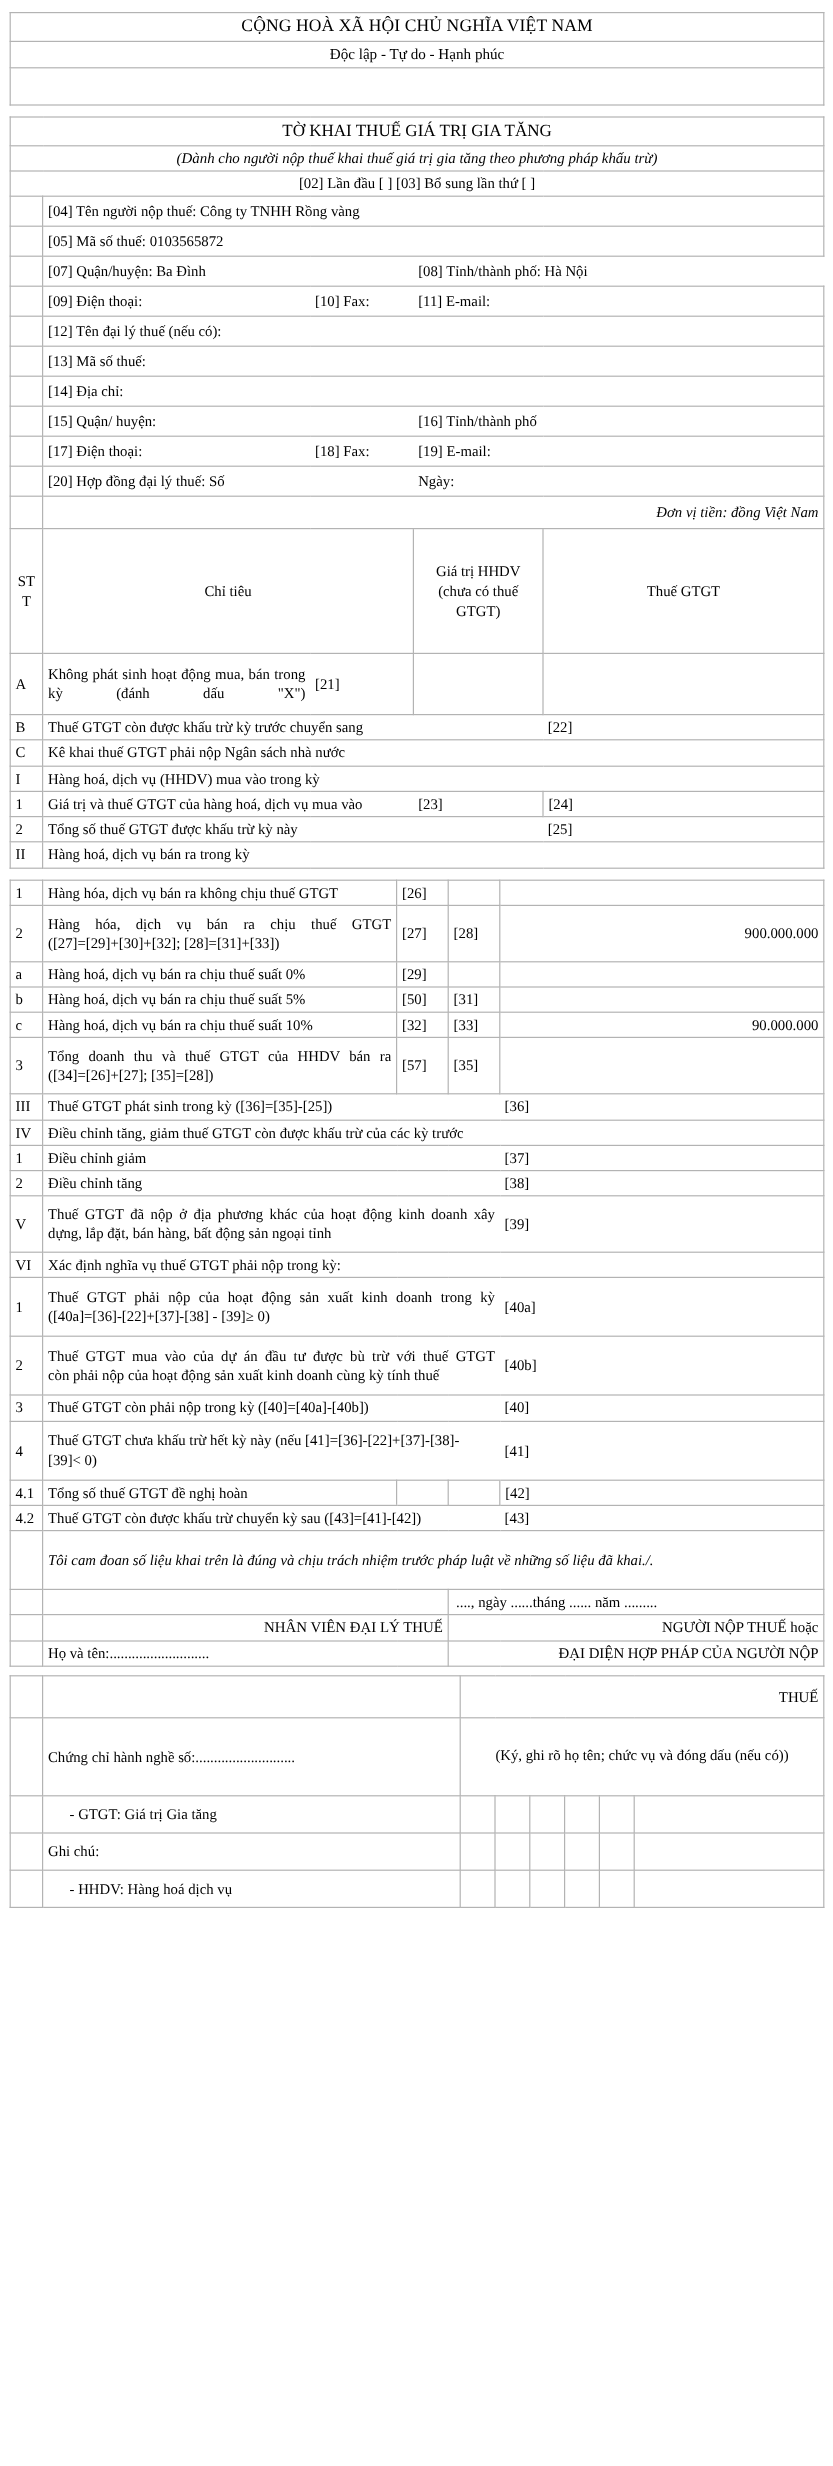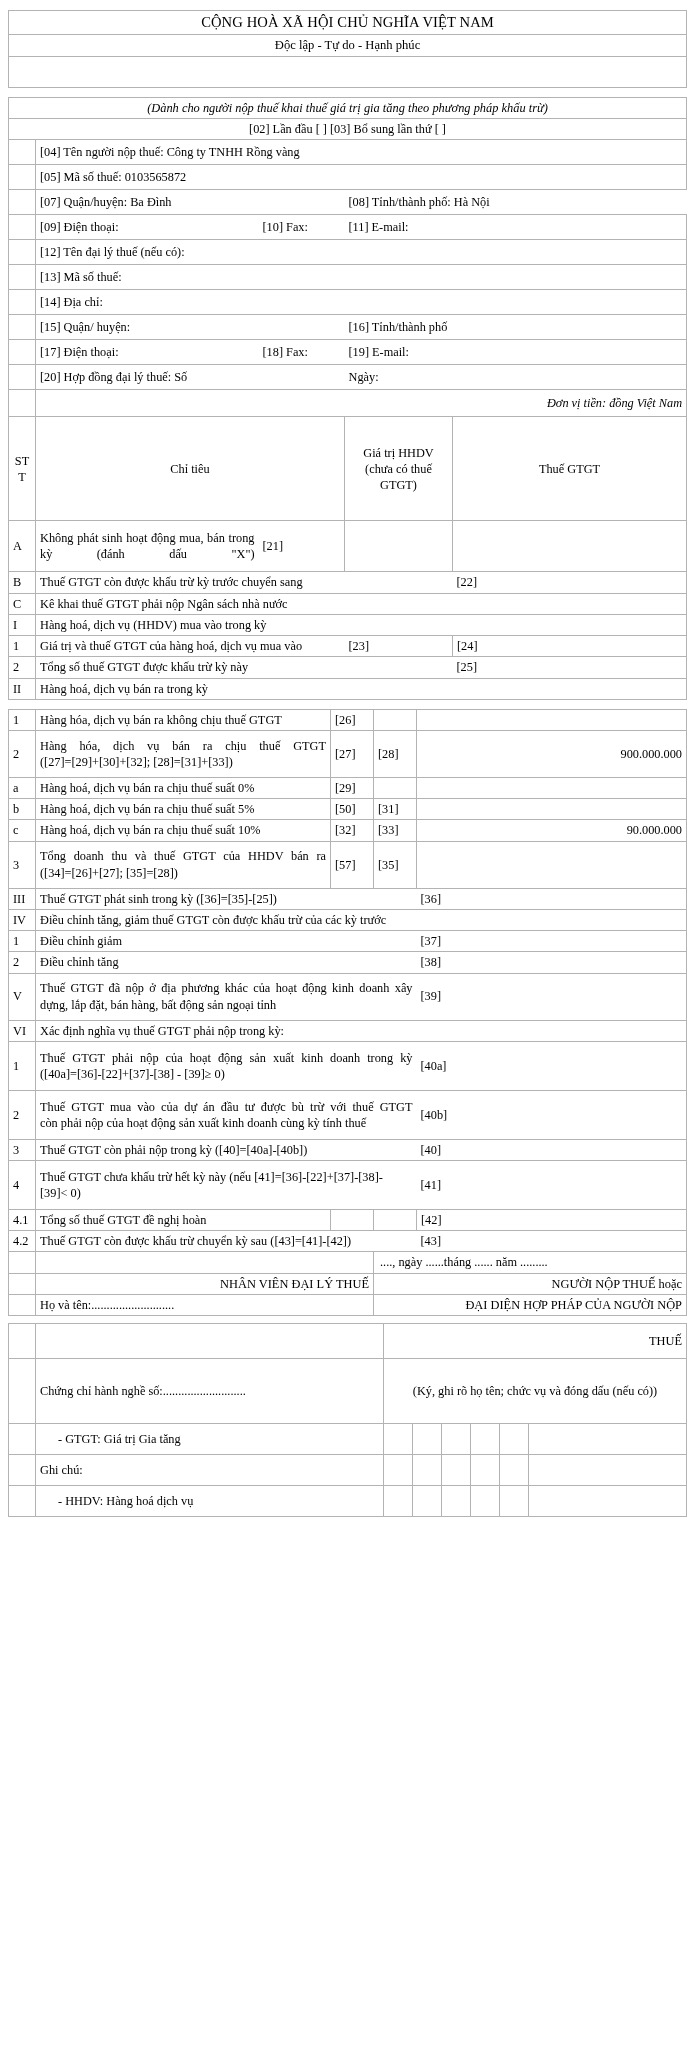--- a/index.html
+++ b/index.html
@@ -80,20 +80,23 @@
   <table class="blk">
     <colgroup>
       <col style="width:27px">
       <col style="width:223px">
       <col style="width:86px">
       <col style="width:108px">
       <col style="width:234px">
     </colgroup>
     <tbody>
       <tr>
+        <td class="t-form" colspan="5">TỜ KHAI THUẾ GIÁ TRỊ GIA TĂNG</td>
+      </tr>
+      <tr>
         <td class="t-formsub" colspan="5">(Dành cho người nộp thuế khai thuế giá trị gia tăng theo phương pháp khấu trừ)</td>
       </tr>
       <tr>
         <td class="ctr" colspan="5">[02] Lần đầu [    ]    [03] Bổ sung lần thứ [    ]</td>
       </tr>
 
       <tr class="row-f">
         <td></td>
         <td class="lt" colspan="4"><span>[04] Tên người nộp thuế:</span> <span>Công ty TNHH Rồng vàng</span></td>
       </tr>
@@ -337,20 +340,24 @@
         <td></td>
         <td class="code"><span>[42]</span><span></span></td>
       </tr>
 
       <tr>
         <td class="lt">4.2</td>
         <td class="lt" colspan="3" style="border-right:none">Thuế GTGT còn được khấu trừ chuyển kỳ sau ([43]=[41]-[42])</td>
         <td class="code" style="border-left:none"><span>[43]</span><span></span></td>
       </tr>
 
+      <tr>
+        <td></td>
+        <td class="ital justl" colspan="4" style="height:44px;line-height:1.8">Tôi cam đoan số liệu khai trên là đúng và chịu trách nhiệm trước pháp luật về những số liệu đã khai./.</td>
+      </tr>
 
       <tr>
         <td></td>
         <td class="lt" colspan="2"></td>
         <td class="lt" colspan="2" style="padding-left:6px">...., ngày ......tháng ...... năm .........</td>
       </tr>
 
       <tr>
         <td></td>
         <td class="sig-title" colspan="2">NHÂN VIÊN ĐẠI LÝ THUẾ</td>

